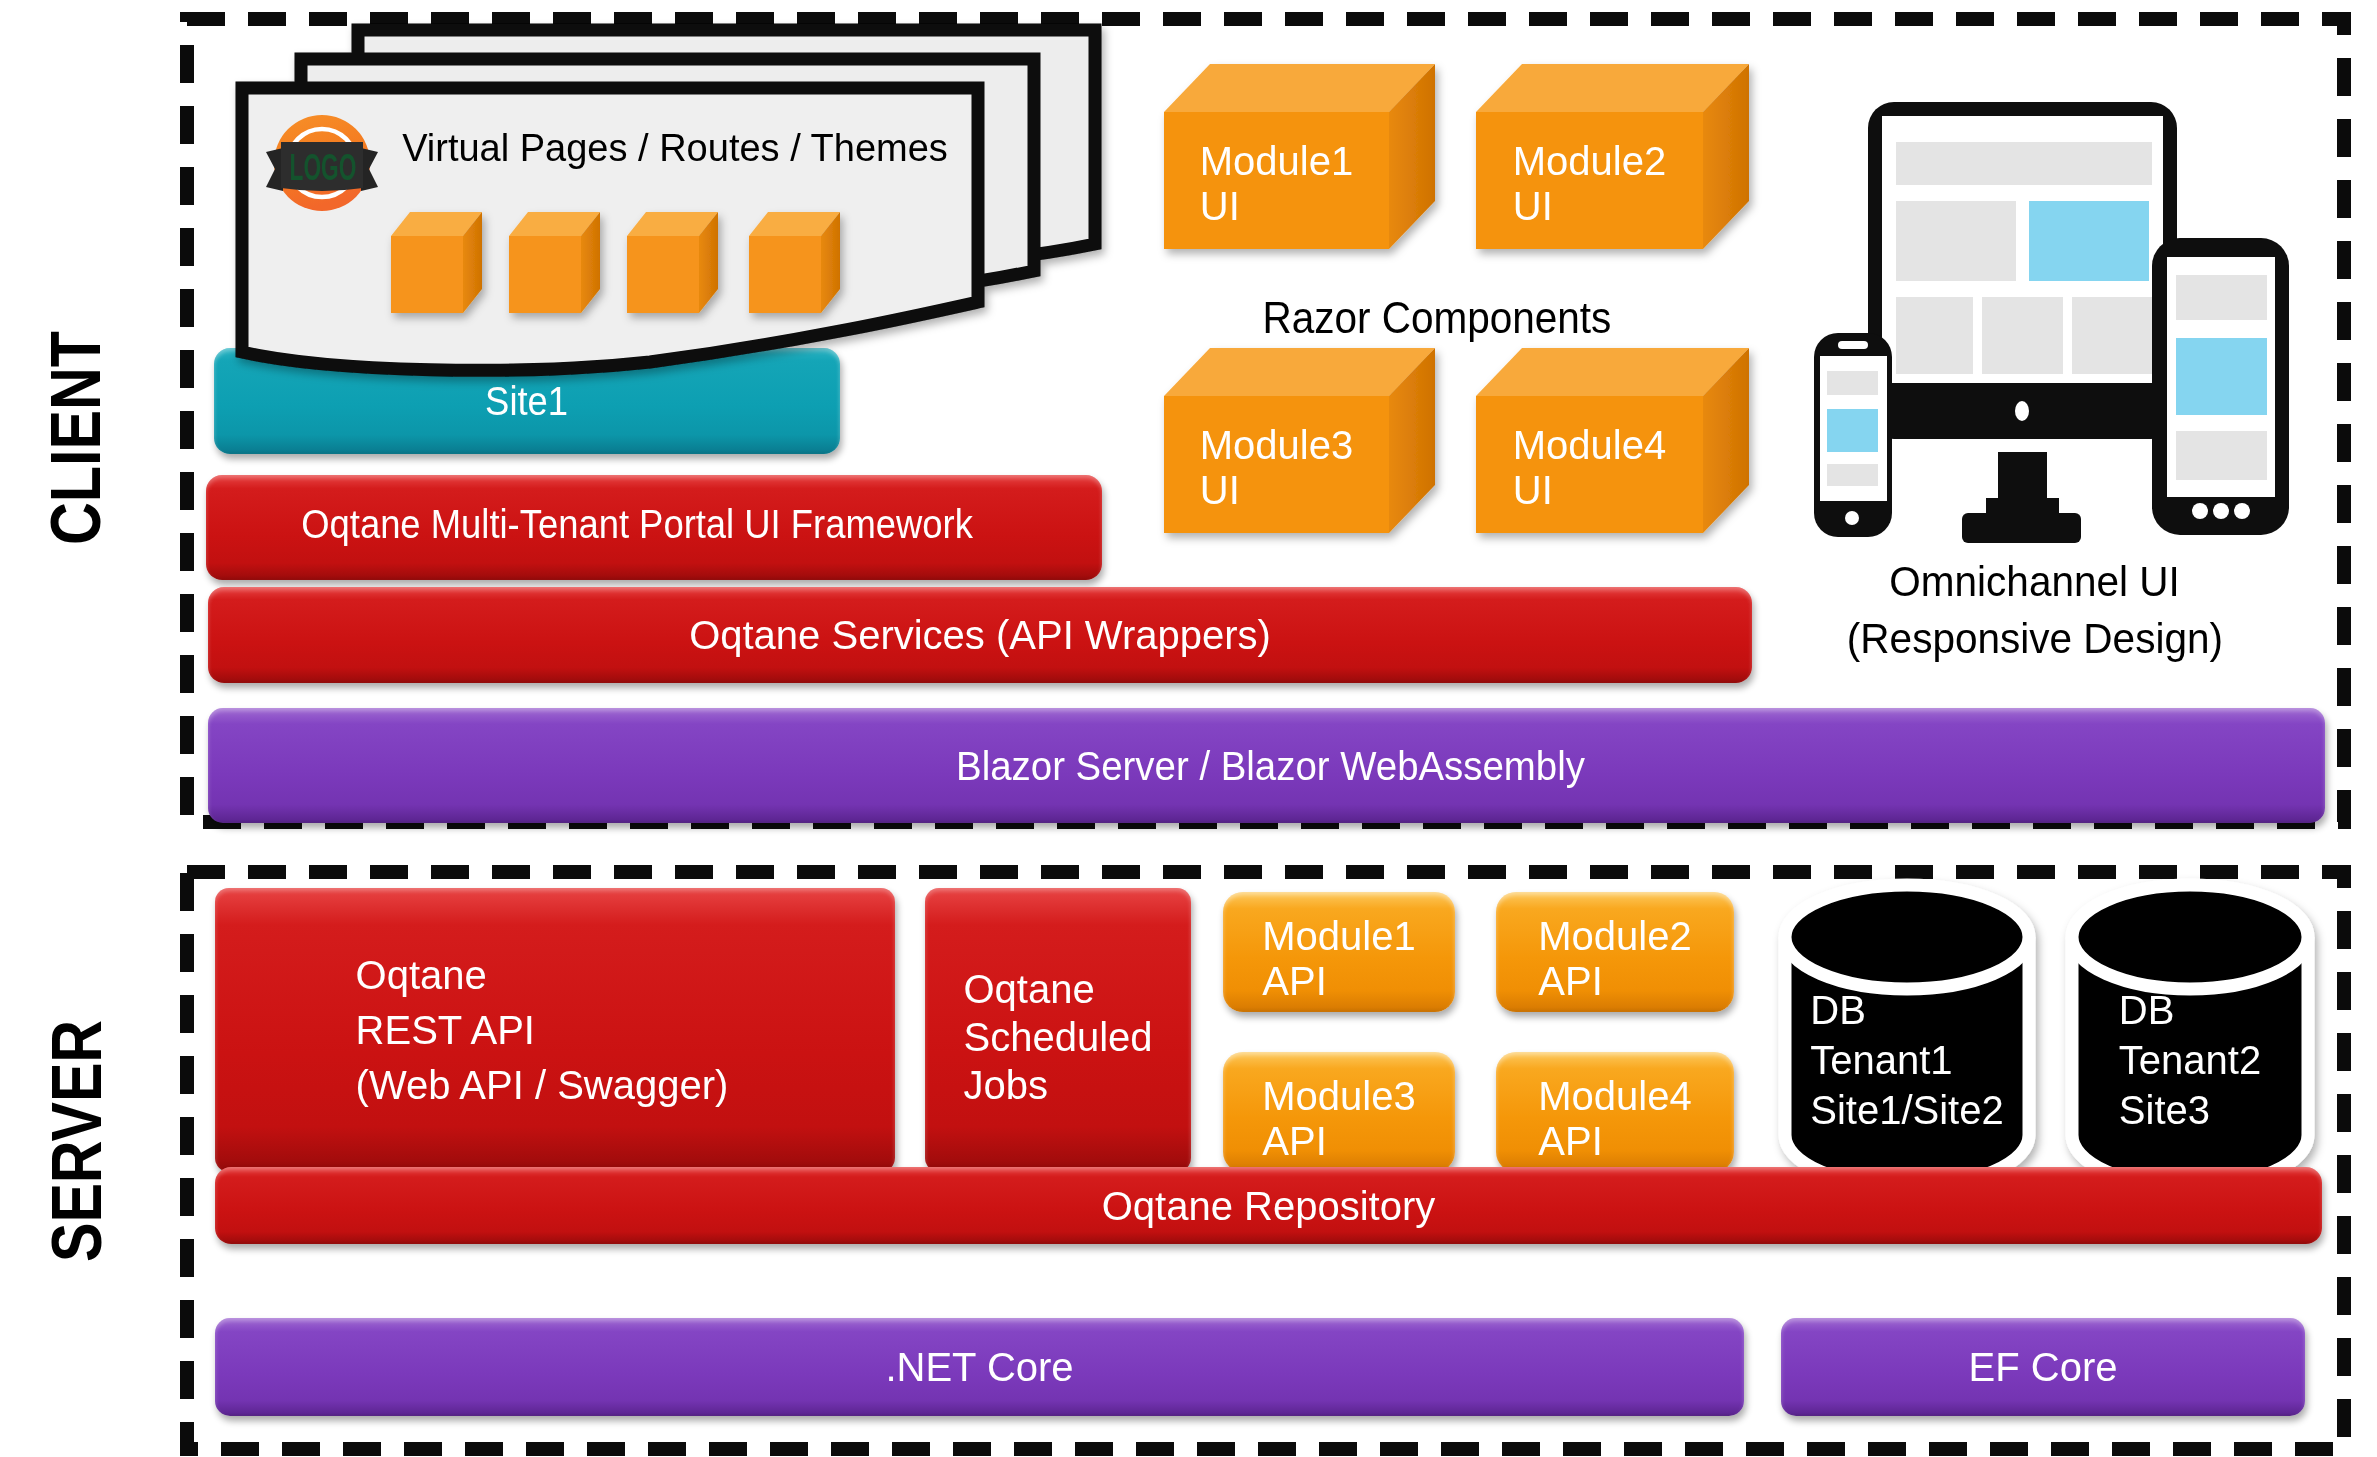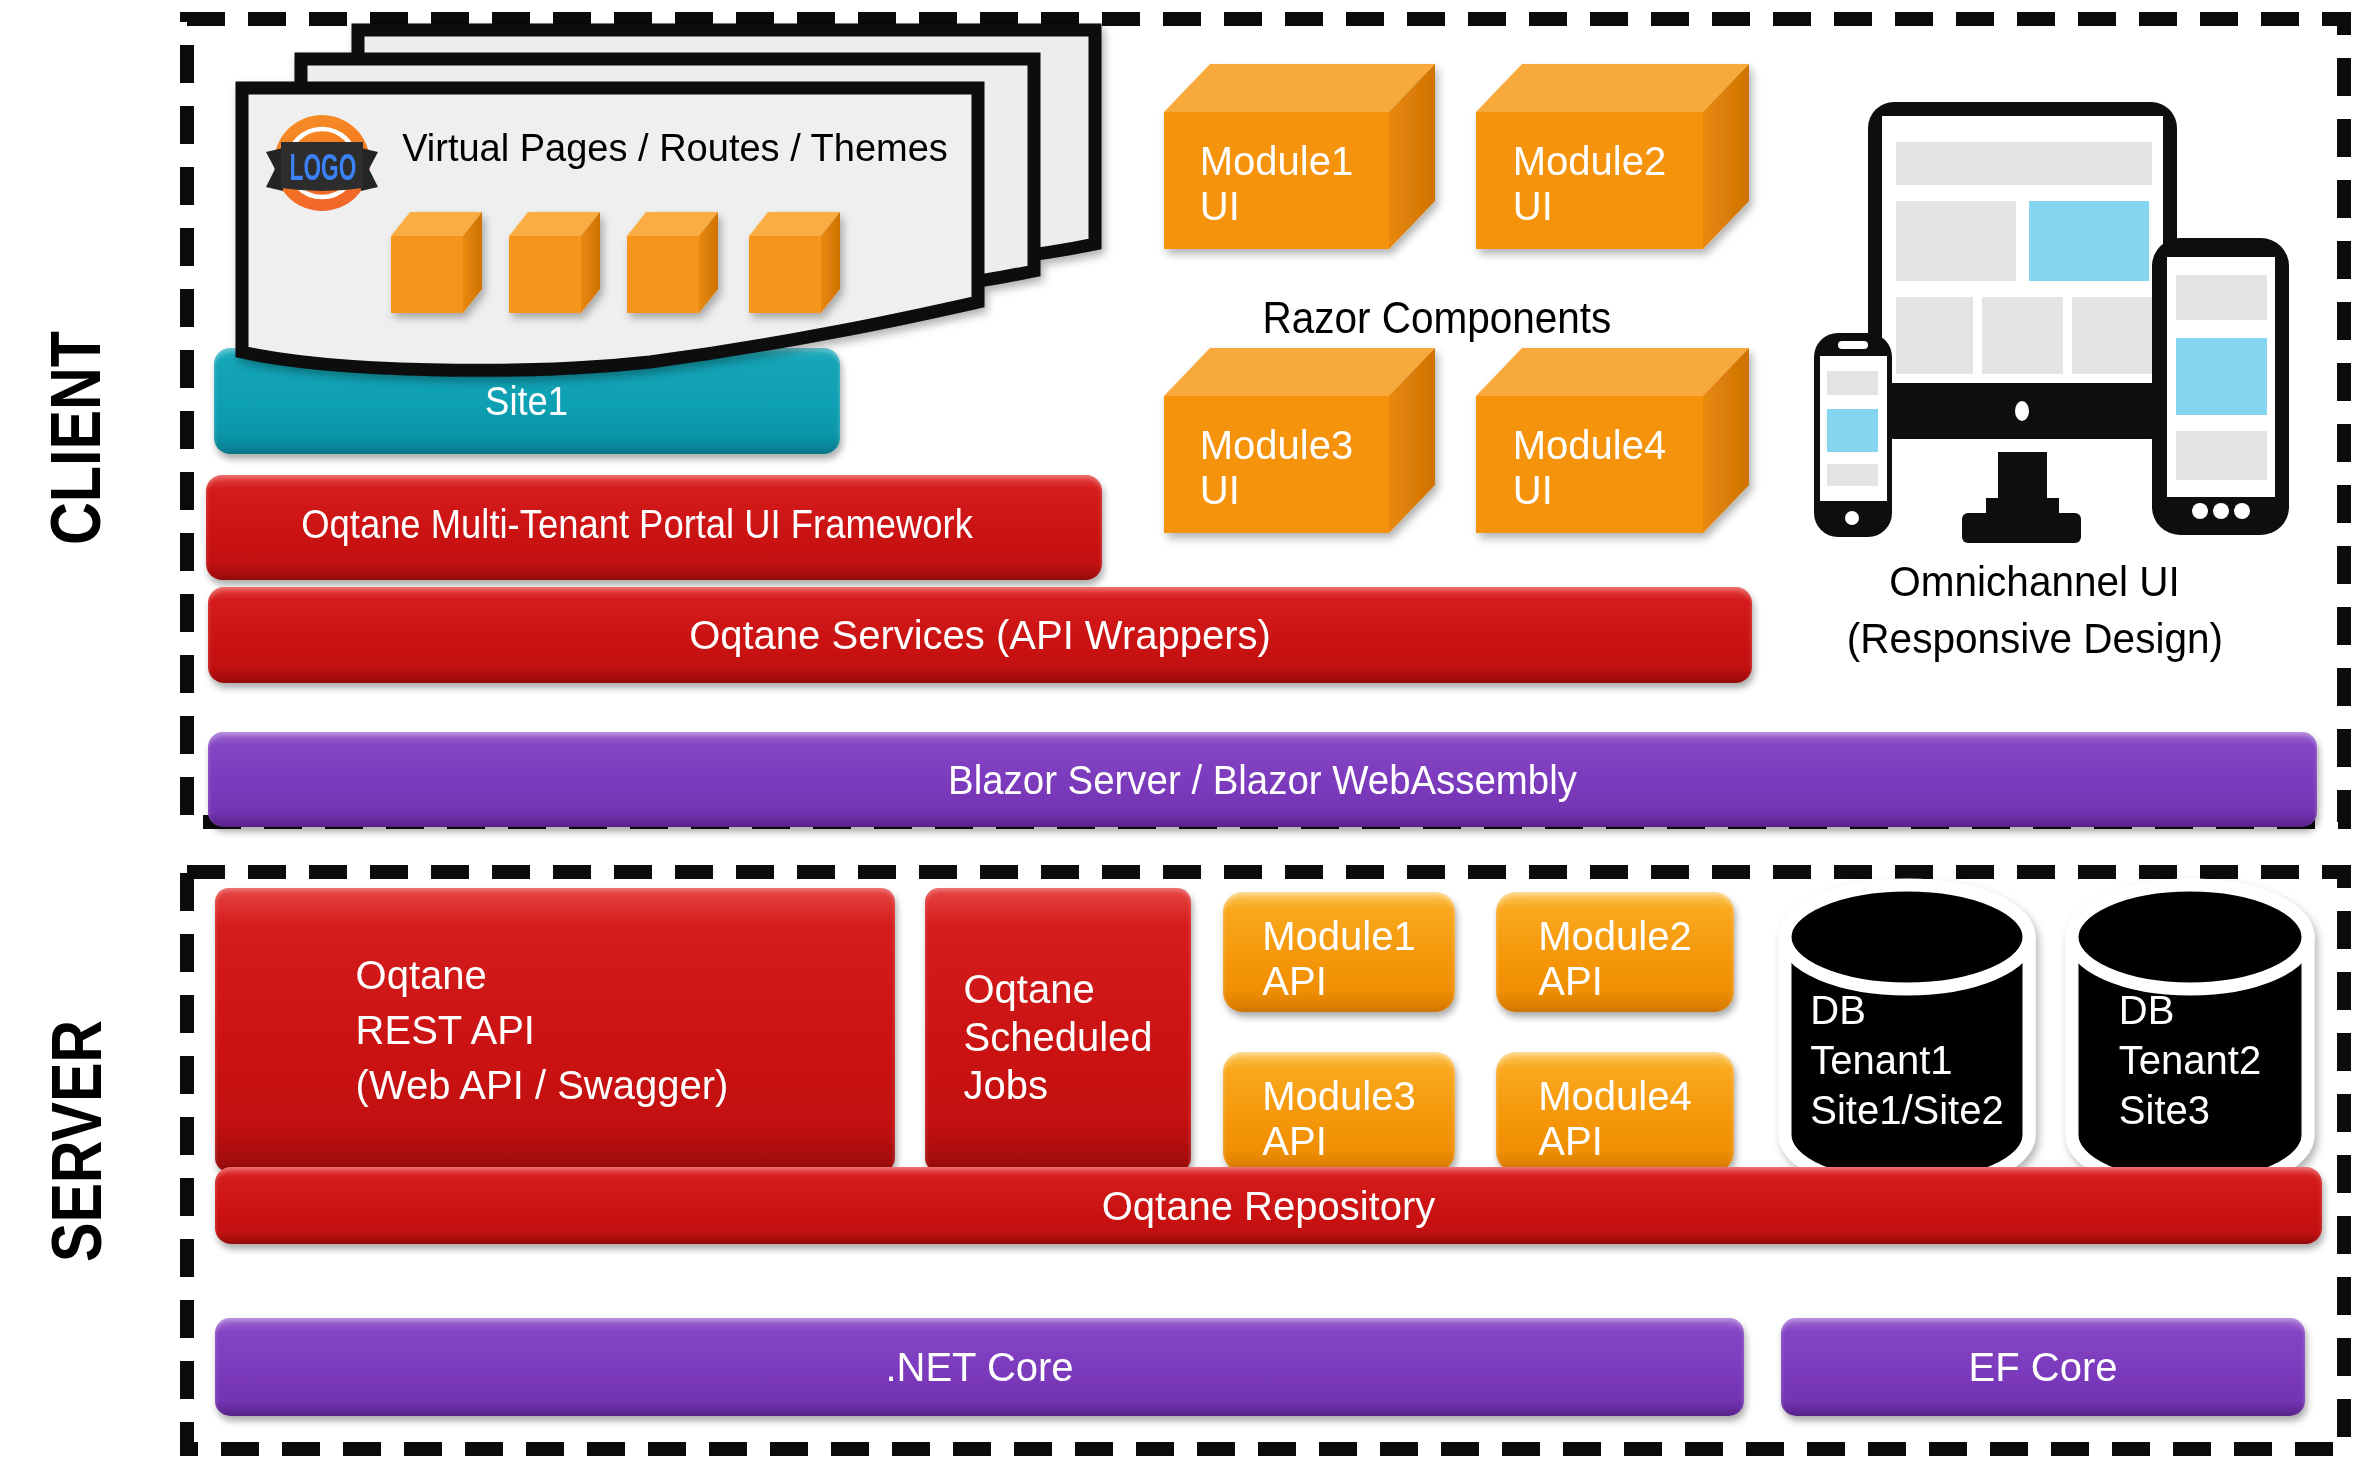--- a/index.html
+++ b/index.html
@@ -139,29 +139,29 @@
 <path d="M1785,937 v198 a122,52 0 0 0 244,0 v-198" fill="#000" stroke="#fff" stroke-width="13"></path>
 <ellipse cx="1907" cy="937" rx="122" ry="52" fill="#000" stroke="#fff" stroke-width="13"></ellipse>
 </g>
 <g filter="url(#ds2)">
 <path d="M2072,937 v198 a118,52 0 0 0 236,0 v-198" fill="#000" stroke="#fff" stroke-width="13"></path>
 <ellipse cx="2190" cy="937" rx="118" ry="52" fill="#000" stroke="#fff" stroke-width="13"></ellipse>
 </g>
 </svg>
 
 <div class="blk" style="left:402px;top:129px;width:546px;font-size:38px;line-height:38px;">Virtual Pages / Routes / Themes</div>
-<div class="blk" style="left:263px;top:146px;width:120px;font-size:36px;line-height:44px;font-weight:bold;color:#3b82f6;"><span style="display:inline-block;transform:scaleX(.63);transform-origin:50% 50%;">LOGO</span></div>
+<div class="blk" style="left:263px;top:146px;width:120px;font-size:36px;line-height:44px;font-weight:bold;color:#14532d;"><span style="display:inline-block;transform:scaleX(.63);transform-origin:50% 50%;">LOGO</span></div>
 <div class="box teal t40" style="left:214px;top:348px;width:626px;height:106px;">
       <span class="sq">Site1</span>
     </div>
 <div class="box red t40" style="left:206px;top:475px;width:896px;height:105px;padding-right:44px;box-sizing:border-box;padding-bottom:8px;padding-left:10px;">
       <span class="sq">Oqtane Multi-Tenant Portal UI Framework</span>
     </div>
 <div class="box red t40" style="left:208px;top:587px;width:1544px;height:96px;">Oqtane Services (API Wrappers)</div>
-<div class="box purple t40" style="left:208px;top:732px;width:2109px;height:95px;">
+<div class="box purple t40" style="left:208px;top:708px;width:2109px;height:115px;padding-left:8px;">
       <span style="display:inline-block;transform:scaleX(.96);transform-origin:50% 50%;">Blazor Server / Blazor WebAssembly</span>
     </div>
 <div class="blk" style="left:1137px;top:295px;width:600px;font-size:45px;line-height:45px;"><span style="display:inline-block;transform:scaleX(.90);transform-origin:50% 50%;">Razor Components</span></div>
 <div class="box t40" style="left:1164px;top:112px;width:225px;height:137px;line-height:45px;padding-top:6px;box-sizing:border-box;">
       <span>Module1<span class="l">UI</span></span>
     </div>
 <div class="box t40" style="left:1476px;top:112px;width:227px;height:137px;line-height:45px;padding-top:6px;box-sizing:border-box;">
       <span>Module2<span class="l">UI</span></span>
     </div>
 <div class="box t40" style="left:1164px;top:396px;width:225px;height:137px;line-height:45px;padding-top:6px;box-sizing:border-box;">

